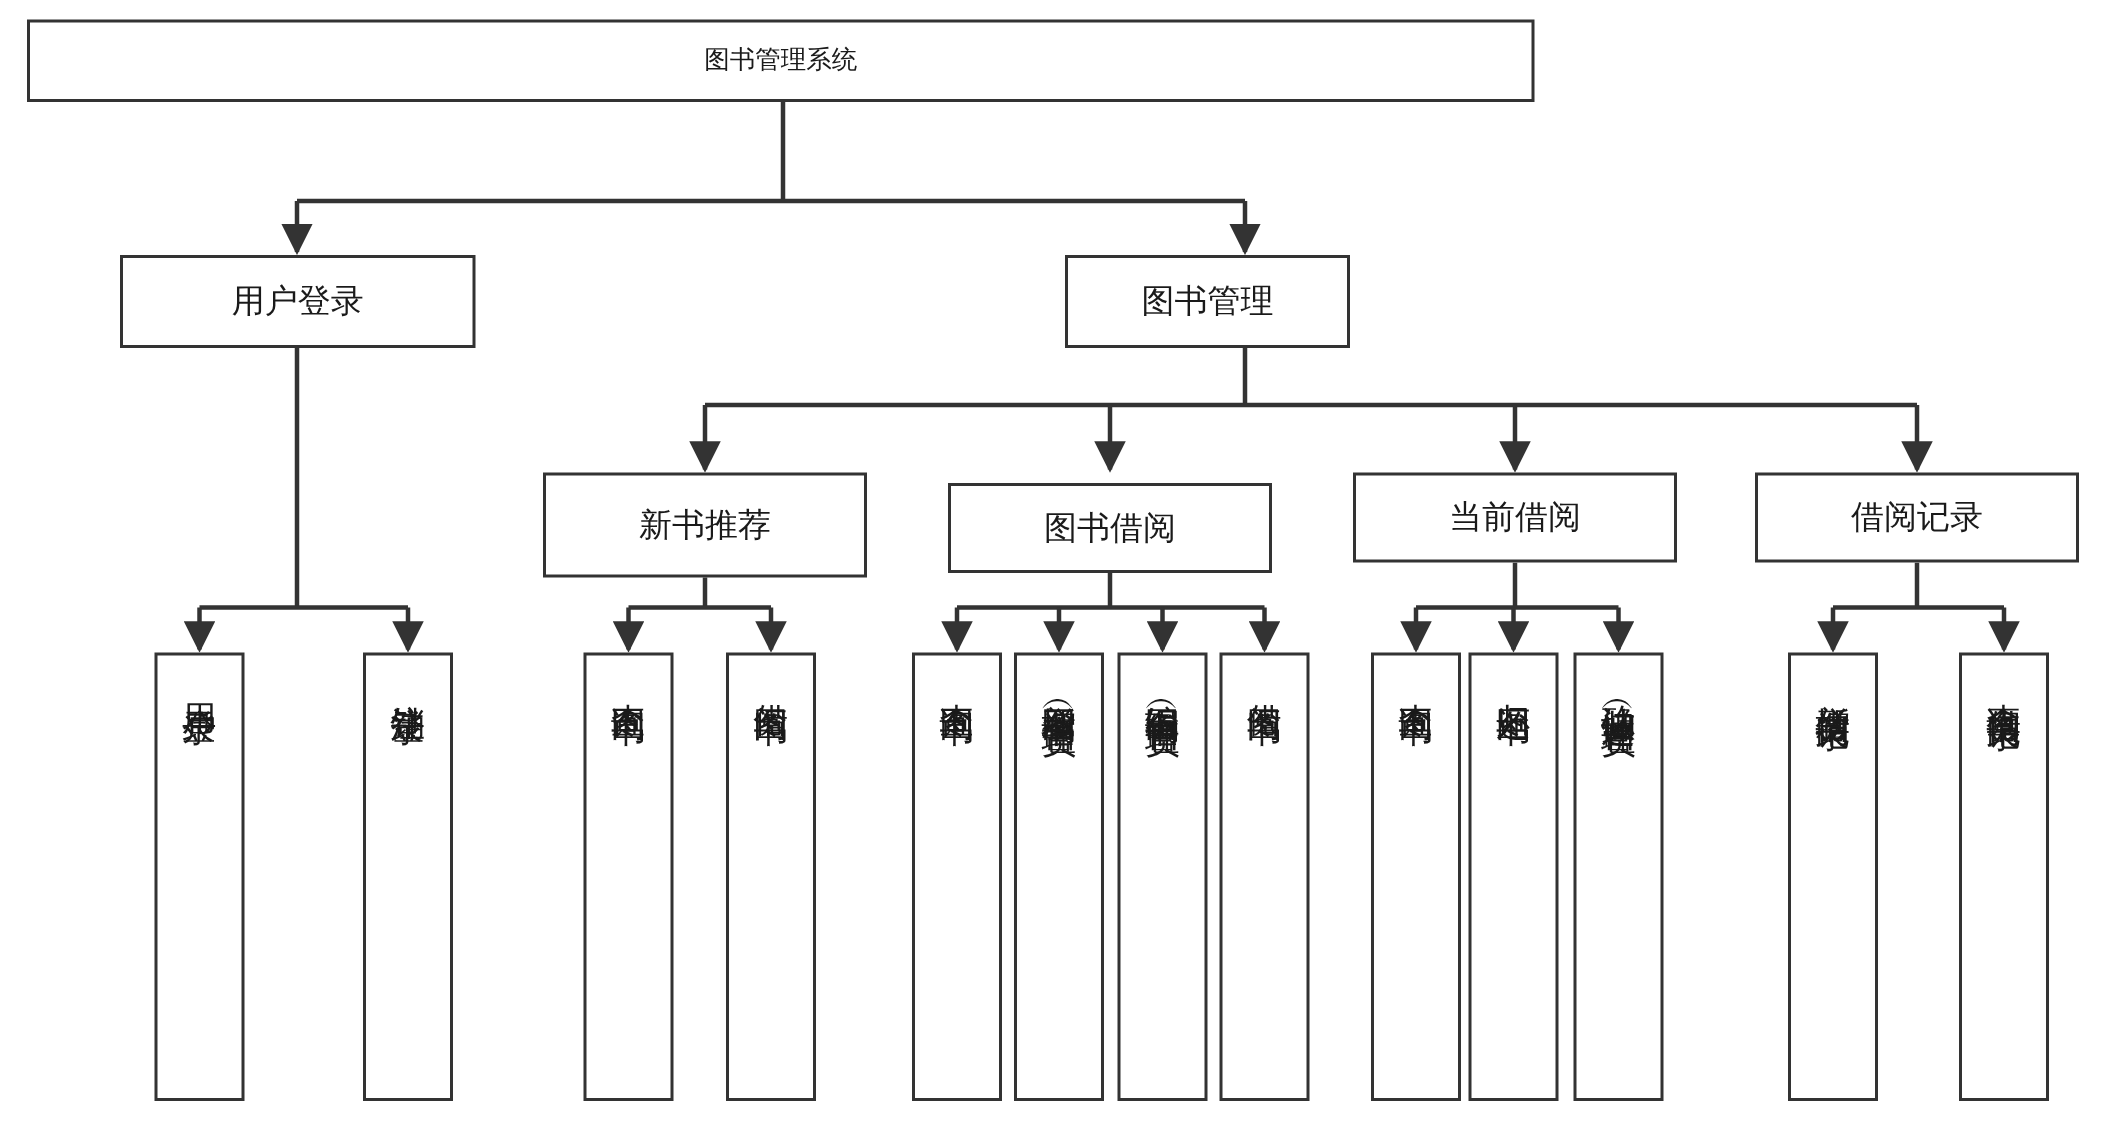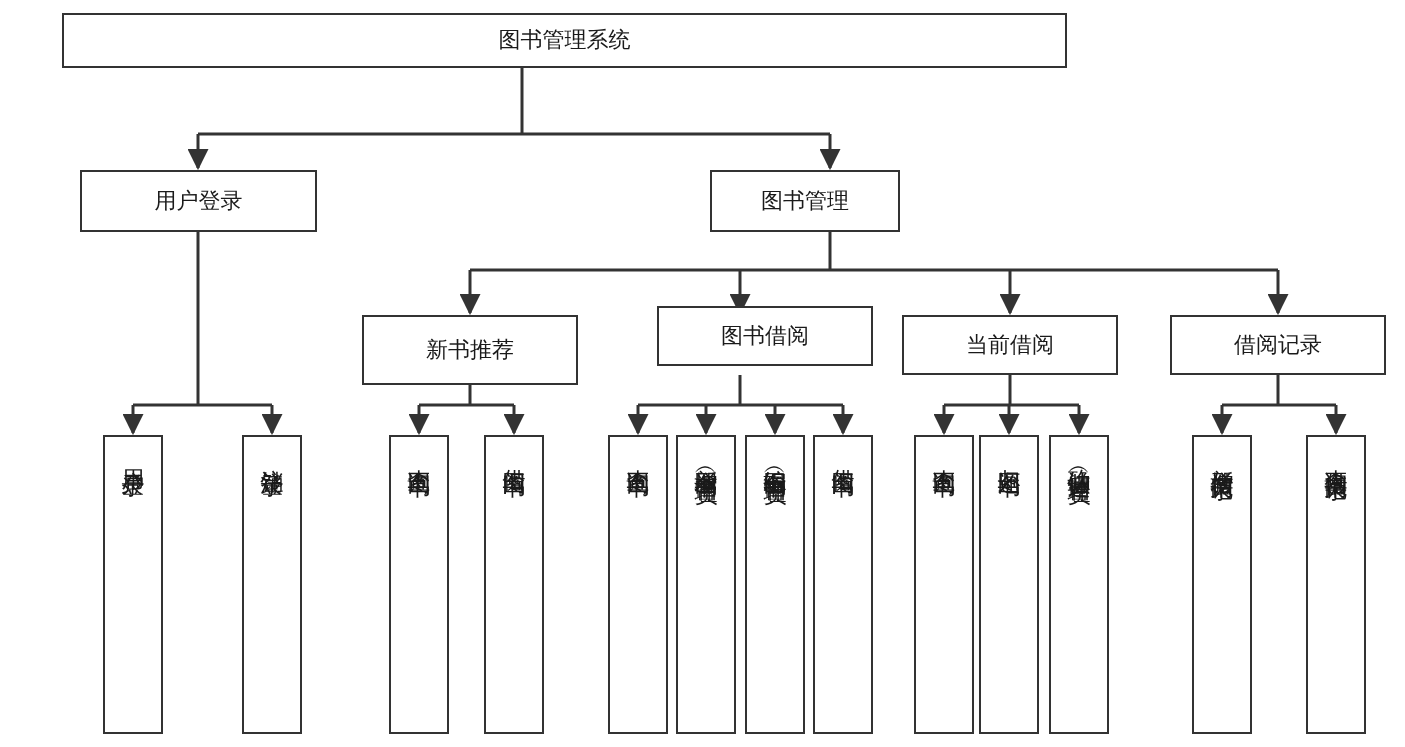--- a/index.html
+++ b/index.html
@@ -45,22 +45,21 @@
     align-items: flex-start;
     padding-top: 14px;
   }
   .node.vert > .vtext {
     writing-mode: vertical-rl;
     text-orientation: upright;
     letter-spacing: 2px;
     white-space: nowrap;
   }
   .node.root {
-    font-size: 22px;
-    margin-left: 44px;
+    font-size: 17px;
   }
   .watermark {
     position: absolute;
     right: 8px;
     bottom: 4px;
     font-size: 17px;
     color: #b9b9b9;
     letter-spacing: 0.5px;
     white-space: nowrap;
     font-family: "Liberation Sans", "DejaVu Sans", sans-serif;
@@ -128,21 +127,21 @@
   <div class="node horiz" style="left:80px; top:170px; width:237px; height:62px;">
     <span>用户登录</span>
   </div>
   <div class="node horiz" style="left:710px; top:170px; width:190px; height:62px;">
     <span>图书管理</span>
   </div>
 
   <div class="node horiz" style="left:362px; top:315px; width:216px; height:70px;">
     <span>新书推荐</span>
   </div>
-  <div class="node horiz" style="left:632px; top:306px; width:216px; height:60px;margin-left:25px;">
+  <div class="node horiz" style="left:632px; top:322px; width:216px; height:60px;">
     <span>图书借阅</span>
   </div>
   <div class="node horiz" style="left:1170px; top:315px; width:216px; height:60px;">
     <span>借阅记录</span>
   </div>
   <div class="node horiz" style="left:902px; top:315px; width:216px; height:60px;">
     <span>当前借阅</span>
   </div>
 
   <div class="node vert" style="left:103px; top:435px; width:60px; height:299px;">

